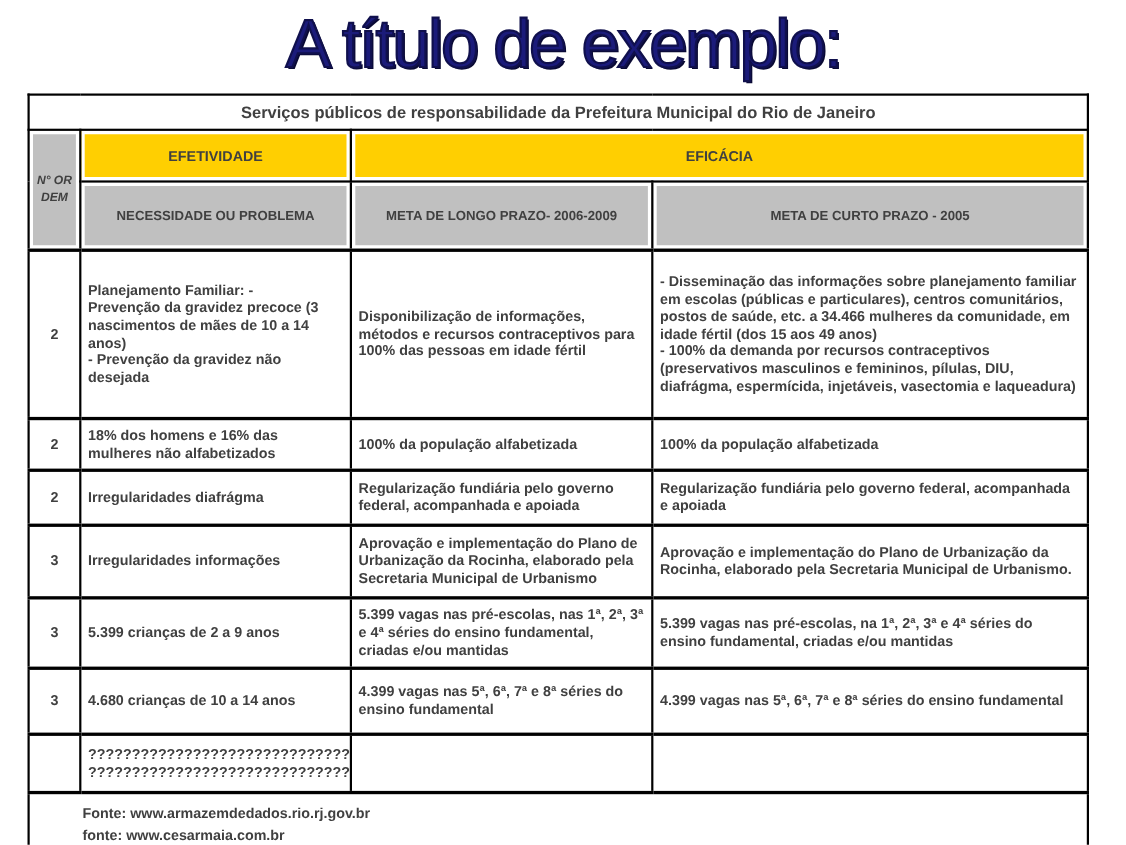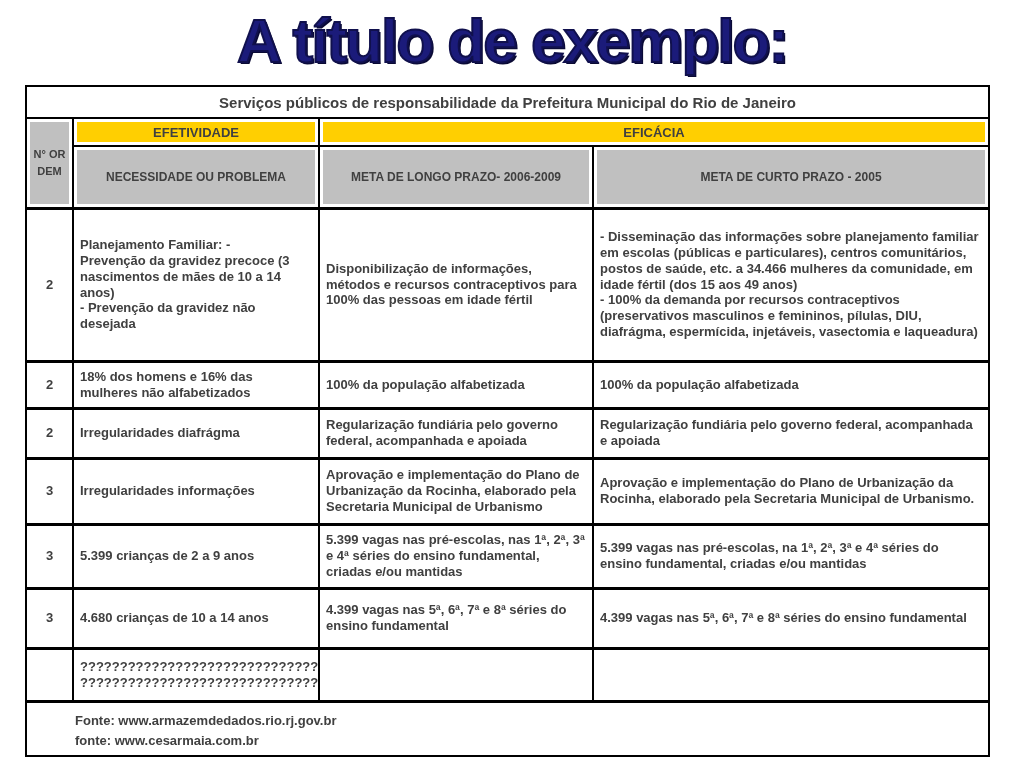--- a/index.html
+++ b/index.html
@@ -1,47 +1,47 @@
 <!DOCTYPE html>
 <html><head>
 <meta charset="utf-8">
 <style>
   * { margin:0; padding:0; box-sizing:border-box; }
   html,body { width:1024px; height:768px; background:#ffffff;
     font-family:"Liberation Sans", sans-serif; overflow:hidden; position:relative; }
 
   .slide-title{
     text-align:center; margin-top:0px; height:82px; line-height:82px;
-    font-size:62px; font-weight:700; letter-spacing:-2px; color:#1b1b7a;
+    font-size:62px; font-weight:400; letter-spacing:-2px; color:#1b1b7a;
     -webkit-text-stroke:2px #10104d;
     text-shadow:2px 2px 0 #0a0a33;
     font-family:"Liberation Sans", sans-serif;
   }
 
   table.services{
     position:absolute; left:25px; top:85px; width:963px;
     border-collapse:collapse; table-layout:fixed; background:#fff;
   }
   table.services td{
     border:2px solid #000; color:#404040; font-weight:bold; vertical-align:middle;
     overflow:hidden;
   }
   .caption-cell{ height:32px; text-align:center; font-size:15px; border-bottom:2px solid #000; }
 
   .yellow-cell{
-    background:#ffcf01; height:28px; text-align:center; font-size:13px;
+    background:#ffcf01; height:47px; text-align:center; font-size:13px;
     box-shadow:inset 0 0 0 3px #fff; border-bottom:1px solid #000;
   }
   .gray-cell{
     background:#c0c0c0; height:62px; text-align:center; font-size:12px;
     box-shadow:inset 0 0 0 3px #fff; padding:0 14px;
   }
   .ordem-hcell{
     background:#c0c0c0; text-align:center; font-size:11px;
-    box-shadow:inset 0 0 0 3px #fff; white-space:pre-line; line-height:1.5;
+    box-shadow:inset 0 0 0 3px #fff; white-space:pre-line; line-height:1.5;font-style:italic;
   }
 
   tr.body-row td{
     font-size:13px; line-height:1.22; padding:3px 6px; white-space:pre-line;
     border-top:3px solid #000; border-bottom:3px solid #000;
   }
   tr.body-row td.ordem-cell{ text-align:center; }
   .h-r1 td{ height:153px; } .h-r2 td{ height:47px; } .h-r3 td{ height:50px; }
   .h-r4 td{ height:66px; } .h-r5 td{ height:64px; } .h-r6 td{ height:60px; }
   .h-r7 td{ height:53px; }

